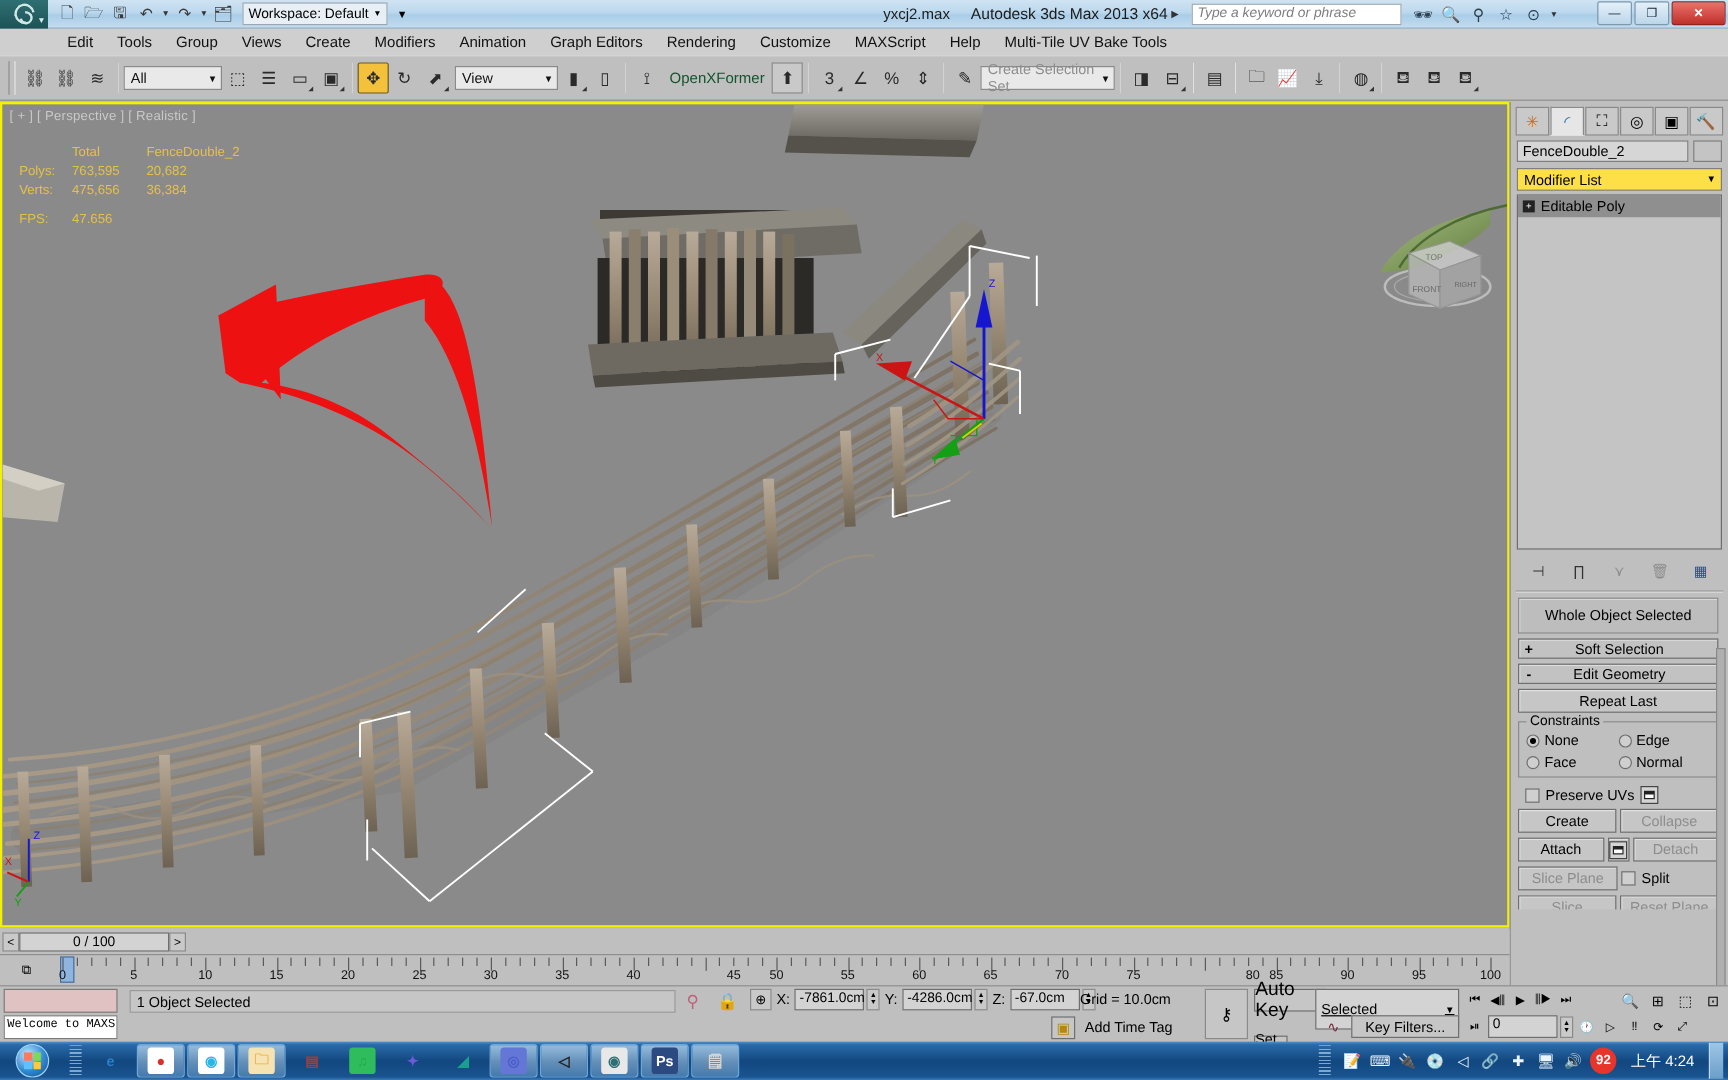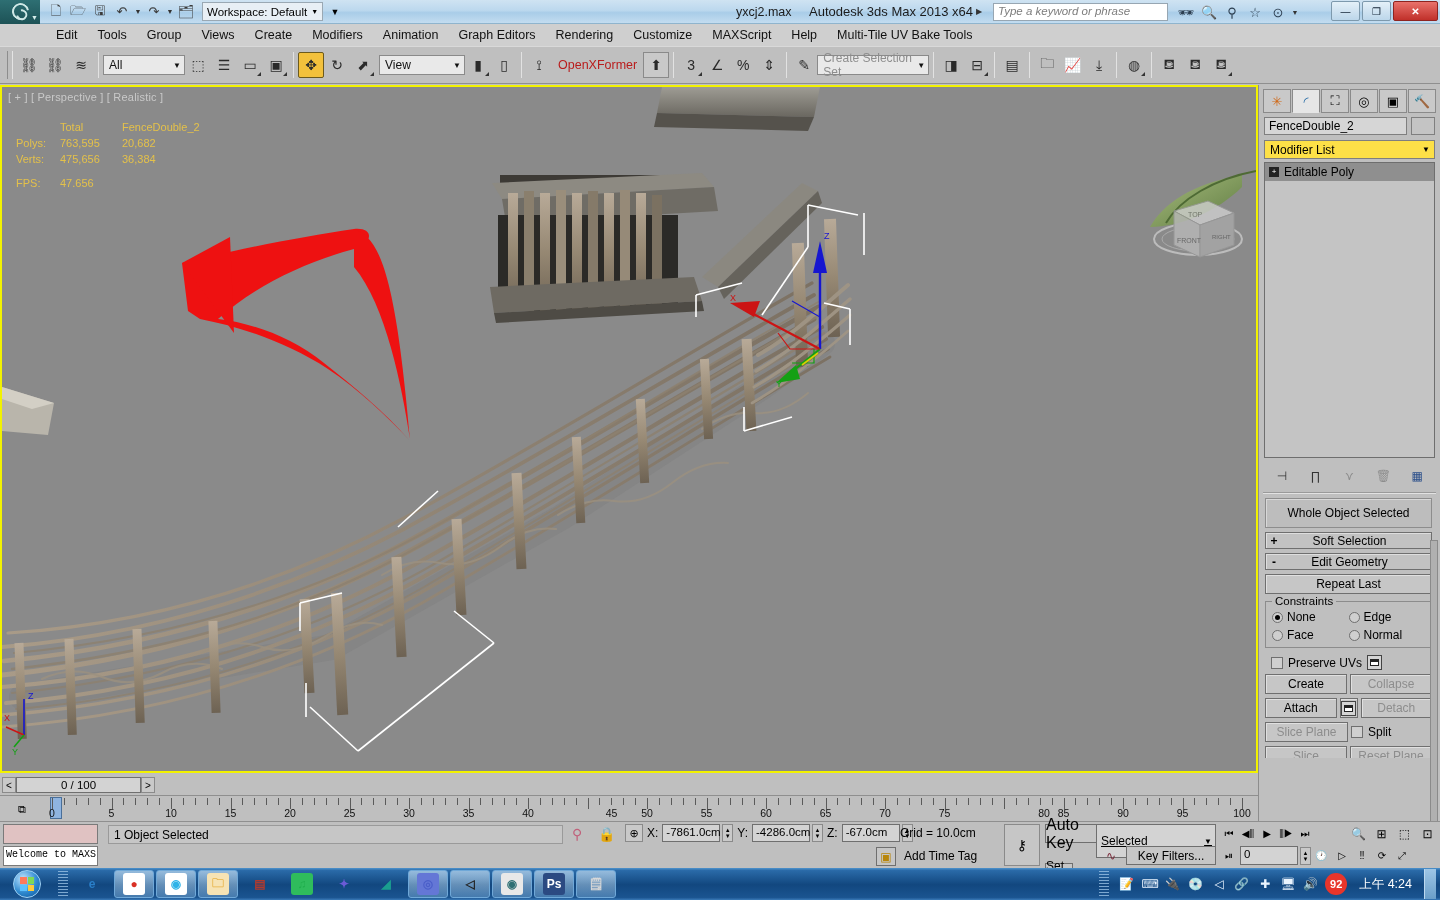--- a/index.html
+++ b/index.html
@@ -84,21 +84,21 @@
   }
   .tbtn.on { background:#f3c13c; border:1px solid #6c5a1d; border-radius:2px;}
   .tbtn .corner{ position:absolute; right:1px;bottom:1px; width:0;height:0;
      border-left:4px solid transparent; border-bottom:4px solid #333;}
   .combo {
     height:20px; border:1px solid #8a8a8a; background:#e9e9e9;
     display:flex;align-items:center; justify-content:space-between;
     padding:0 3px 0 5px; font-size:12px; color:#111;
   }
   .combo .cb2{ font-size:8px; }
-  .xformlabel{ font-size:12.5px; padding:0 6px; color:#b91c1c;}
+  .xformlabel{ font-size:12.5px; padding:0 6px; color:#14532d;}
 
   
   .viewport {
     position:absolute; left:0; top:85px; width:1258px; height:688px;
     background:#8a8a8a; overflow:hidden;
     border:2px solid #f2f200;
   }
   .vp-label { position:absolute; left:6px; top:4px; color:#c9c9c9; font-size:11px; letter-spacing:.2px;}
   .vp-stats { position:absolute; left:14px; top:32px; color:#e4c14a; font-size:11px; line-height:16px;}
   .vp-stats table{ border-collapse:collapse;}

